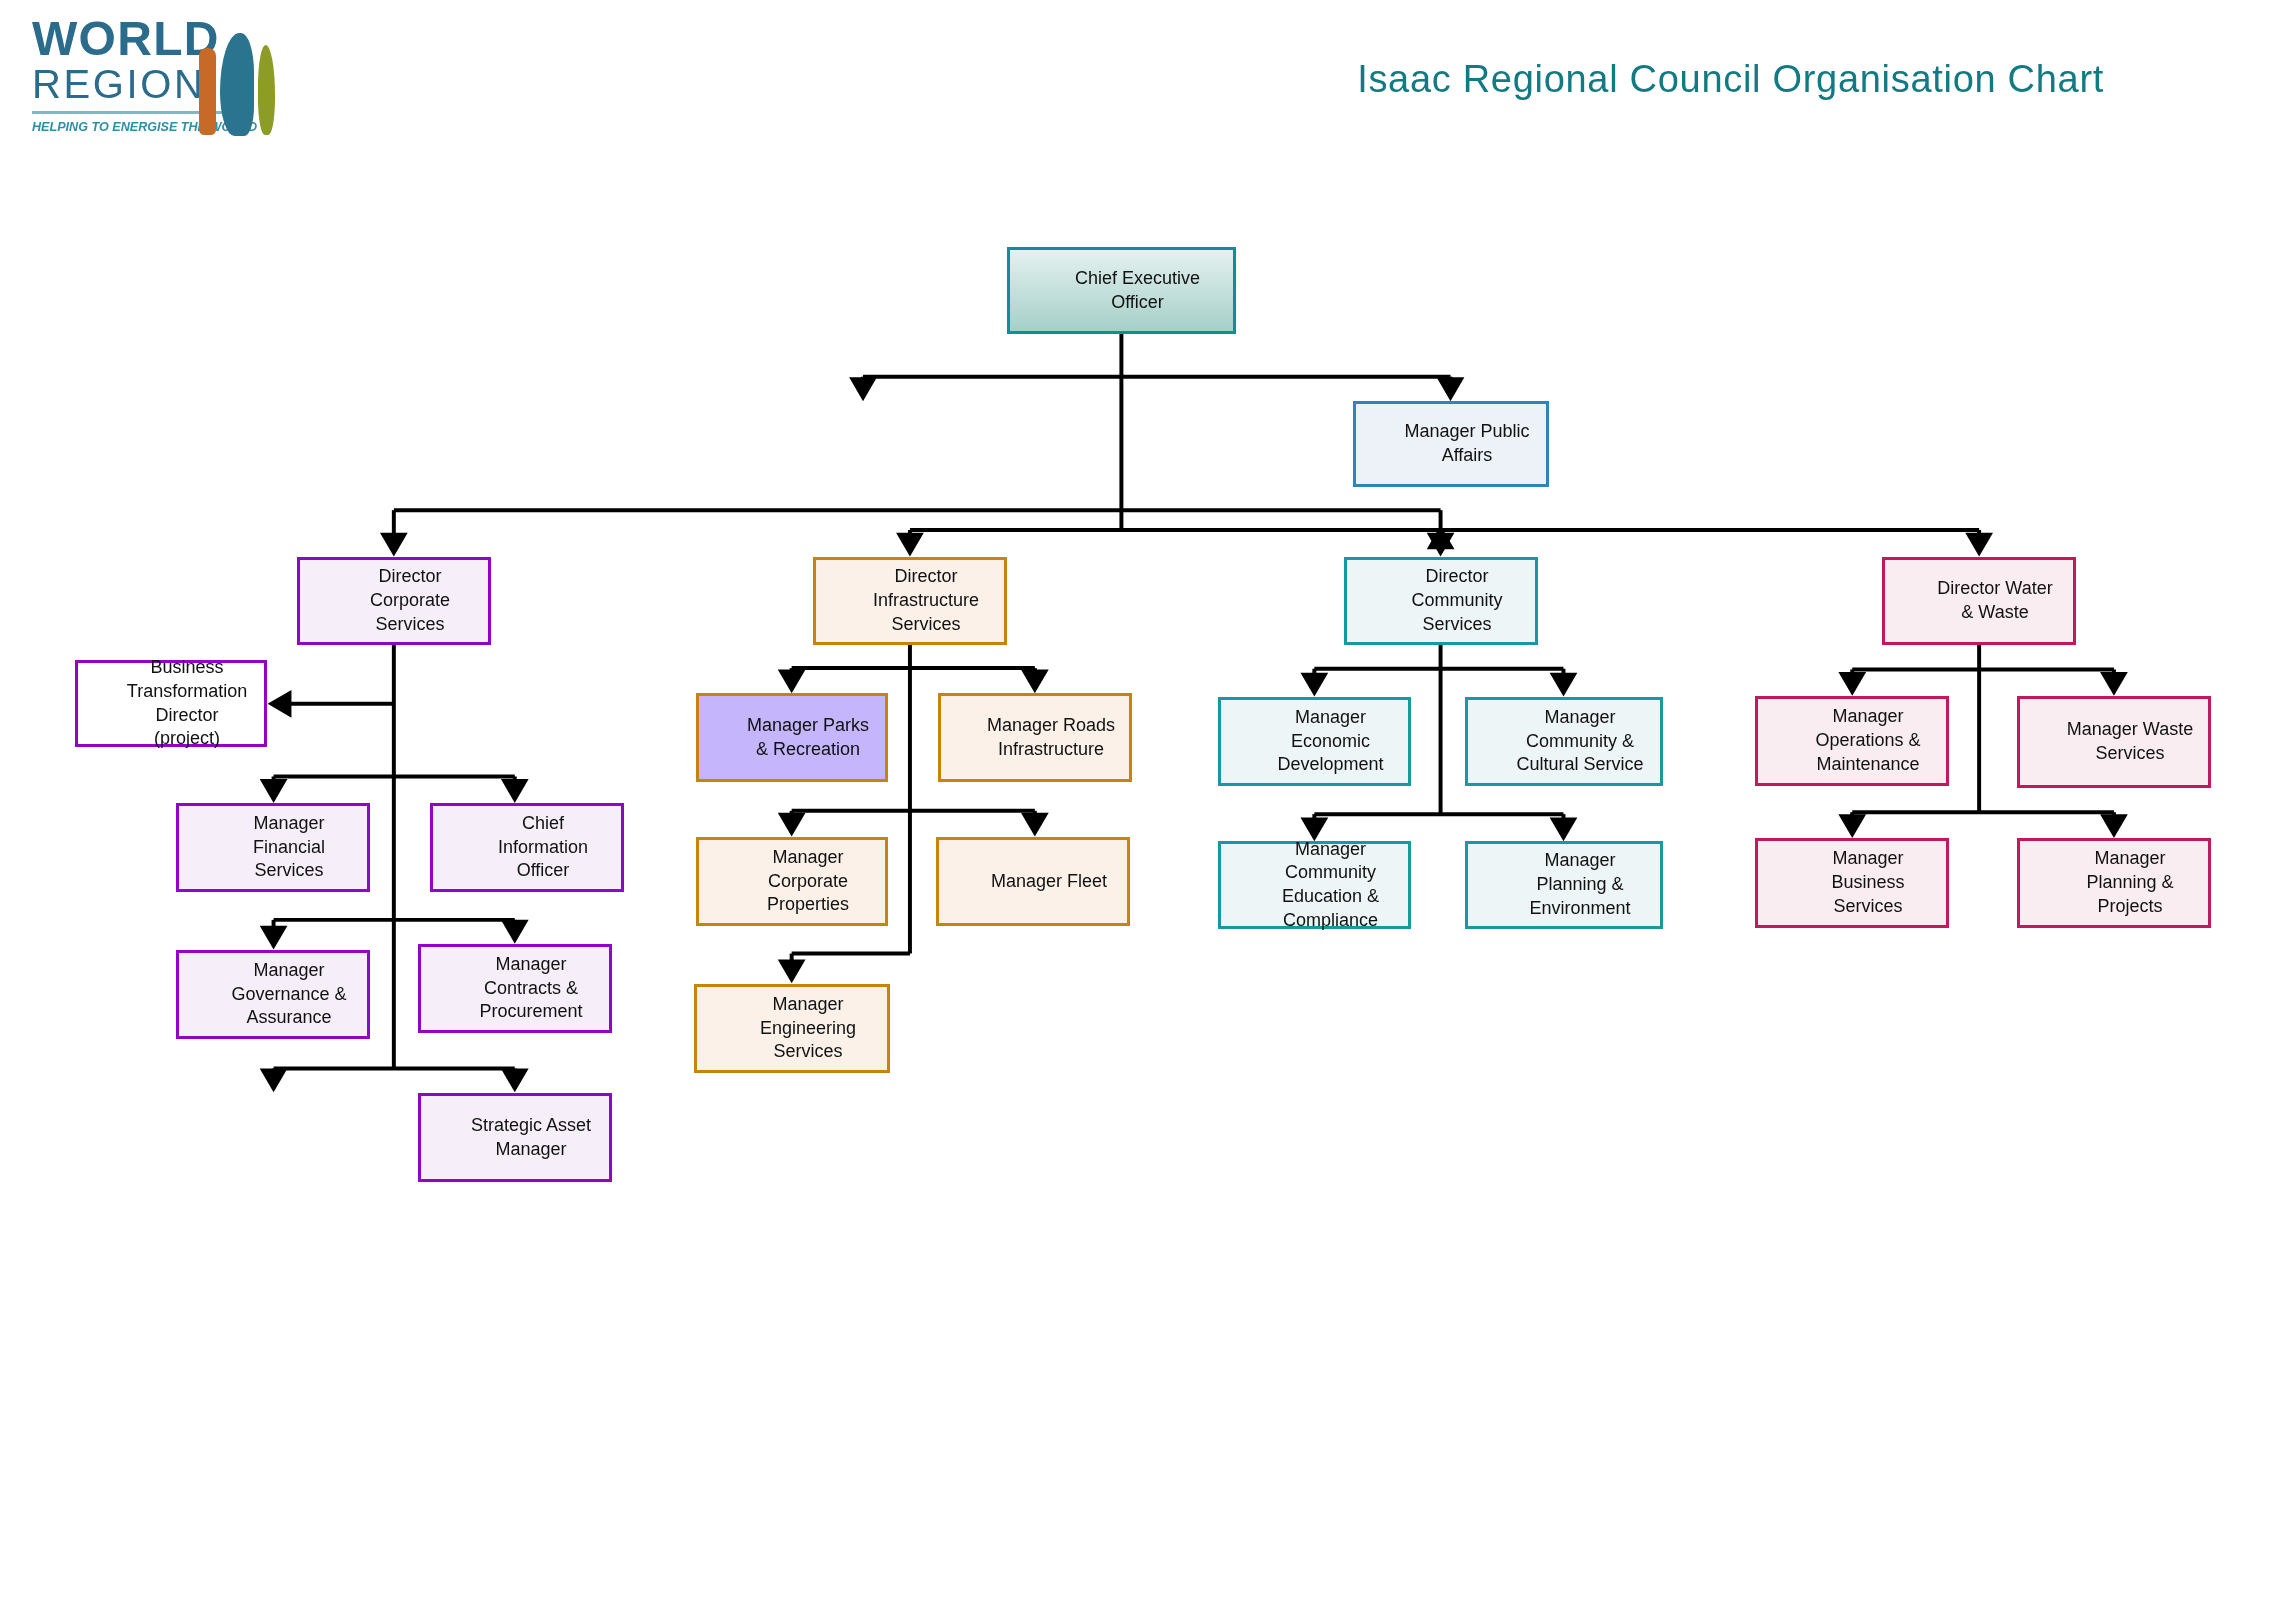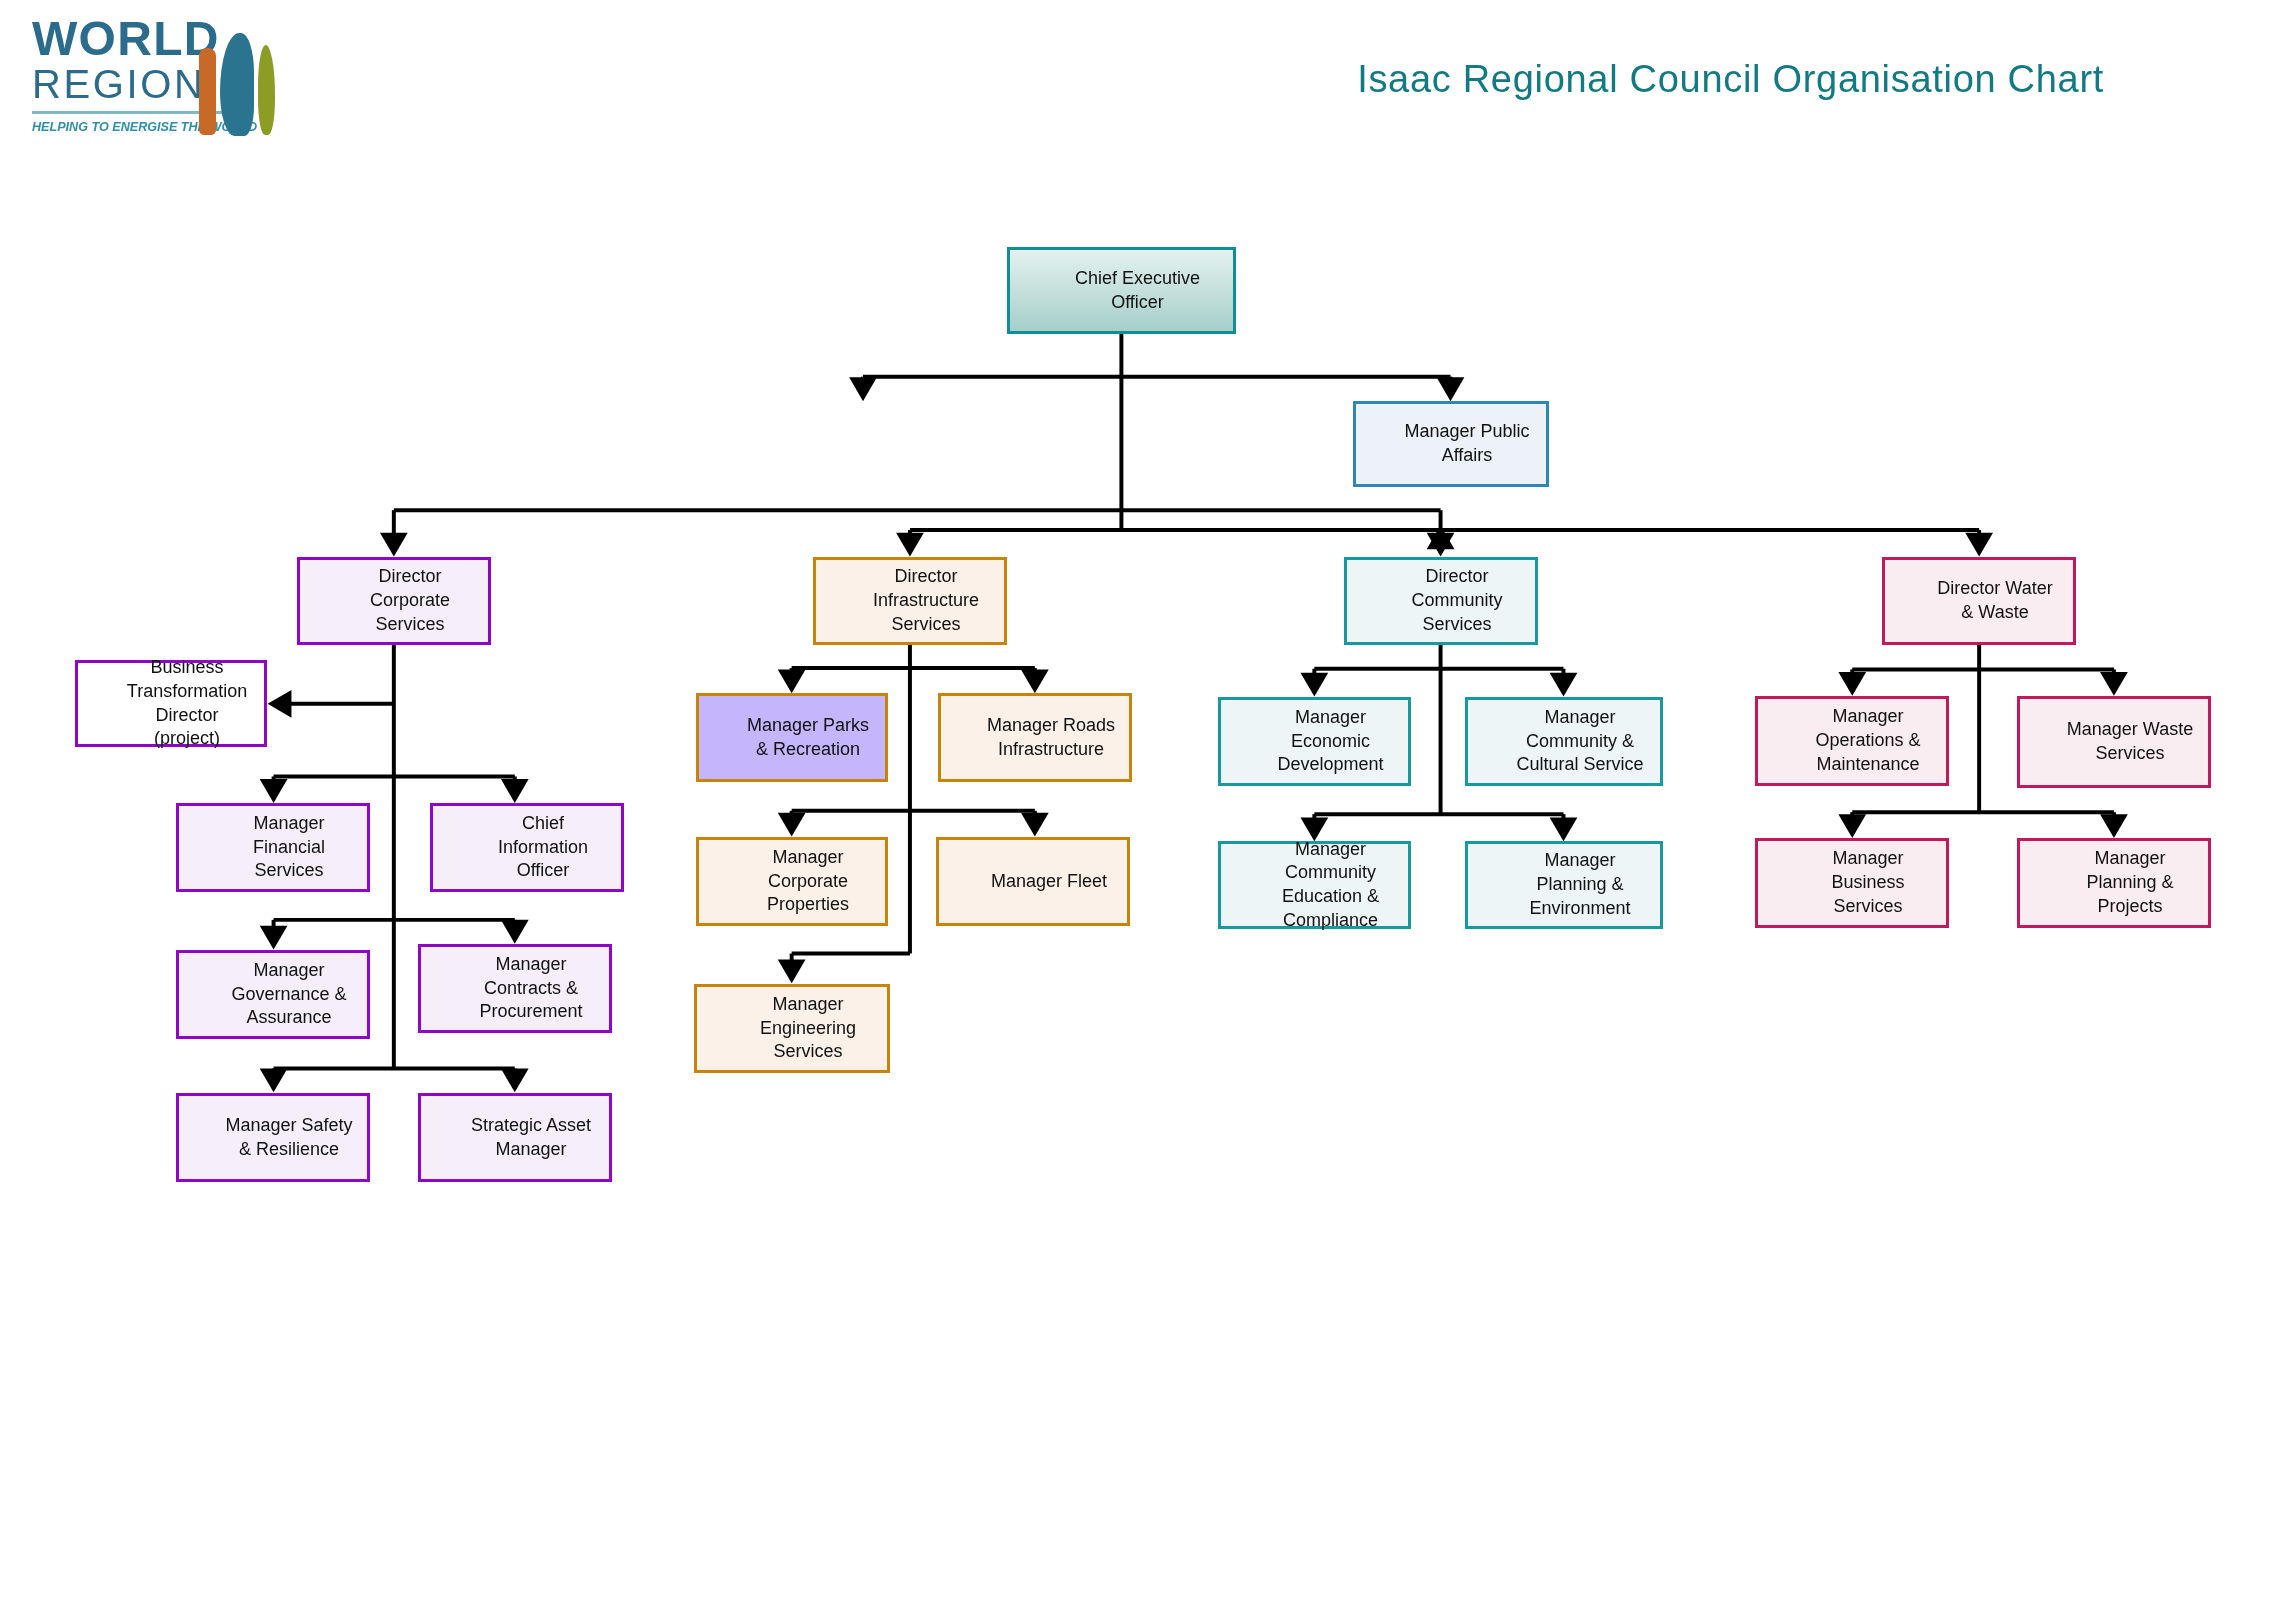--- a/index.html
+++ b/index.html
@@ -176,22 +176,20 @@
 Services</div>
     <div class="node" style="left: 430px; top: 803px; width: 194px; height: 89px; border-color: rgb(143, 6, 198); background: rgb(246, 239, 250);">Chief
 Information
 Officer</div>
     <div class="node" style="left: 176px; top: 950px; width: 194px; height: 89px; border-color: rgb(143, 6, 198); background: rgb(246, 239, 250);">Manager
 Governance &amp;
 Assurance</div>
     <div class="node" style="left: 418px; top: 944px; width: 194px; height: 89px; border-color: rgb(143, 6, 198); background: rgb(246, 239, 250);">Manager
 Contracts &amp;
 Procurement</div>
-    <div class="node" style="left: 176px; top: 1093px; width: 194px; height: 89px; border-color: rgb(143, 6, 198); background: rgb(246, 239, 250);">Manager Safety
-&amp; Resilience</div>
     <div class="node" style="left: 418px; top: 1093px; width: 194px; height: 89px; border-color: rgb(143, 6, 198); background: rgb(246, 239, 250);">Strategic Asset
 Manager</div>
     <div class="node" style="left: 696px; top: 693px; width: 192px; height: 89px; border-color: rgb(200, 131, 11); background: #c4b5fd;">Manager Parks
 &amp; Recreation</div>
     <div class="node" style="left: 938px; top: 693px; width: 194px; height: 89px; border-color: rgb(200, 131, 11); background: rgb(251, 241, 233);">Manager Roads
 Infrastructure</div>
     <div class="node" style="left: 696px; top: 837px; width: 192px; height: 89px; border-color: rgb(200, 131, 11); background: rgb(251, 241, 233);">Manager
 Corporate
 Properties</div>
     <div class="node" style="left: 936px; top: 837px; width: 194px; height: 89px; border-color: rgb(200, 131, 11); background: rgb(251, 241, 233);">Manager Fleet</div>

